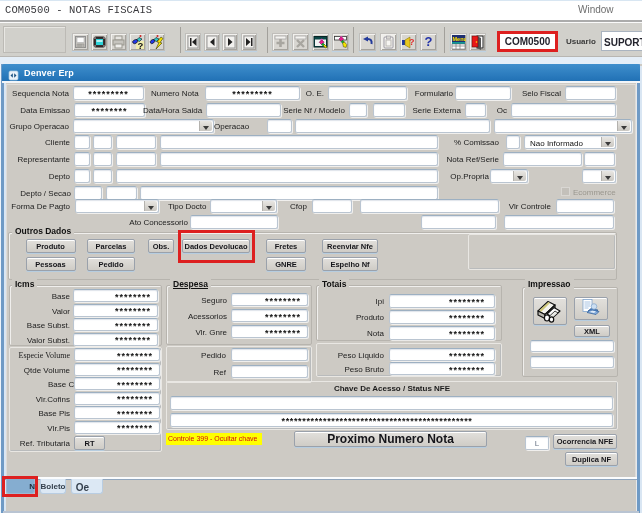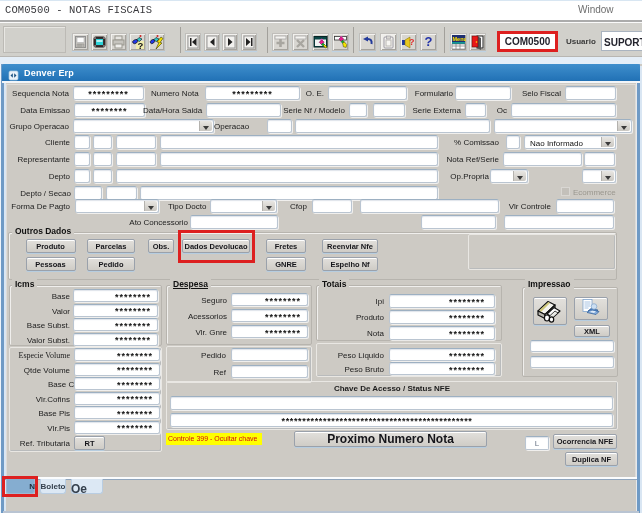--- a/index.html
+++ b/index.html
@@ -407,16 +407,16 @@
     <div class="abs" style="left:525px;top:439px;width:24px;text-align:center;font-size:8px;color:#6a7686;">L</div>
     <div class="btn" style="left:553px;top:434px;width:64px;height:15px;line-height:14px;">Ocorrencia NFE</div>
     <div class="btn" style="left:565px;top:452px;width:53px;height:14px;line-height:13px;">Duplica NF</div>
   </div>
   <div id="tabs">
     <div class="abs" style="left:6px;top:479px;width:29px;height:15px;background:#85add0;border:1px solid #9db8d2;border-top:none;border-radius:0 0 3px 3px;"></div>
     <div class="abs" style="left:6px;top:482px;width:29px;text-align:center;font-size:8px;font-weight:bold;color:#1d2b3a;margin-left:13px;">Nf</div>
     <div class="abs" style="left:40px;top:479px;width:26px;height:15px;background:#dce8f4;border:1px solid #b9cde2;border-top:none;border-radius:0 0 3px 3px;"></div>
     <div class="abs" style="left:40px;top:482px;width:26px;text-align:center;font-size:8px;font-weight:bold;color:#35404d;">Boleto</div>
     <div class="abs" style="left:71px;top:479px;width:32px;height:15px;background:#dce8f4;border:1px solid #b9cde2;border-top:none;border-radius:0 0 3px 3px;"></div>
-    <div class="abs" style="left:71px;top:482px;width:23px;font-size:12px;font-weight:bold;color:#35404d;">Oe</div>
+    <div class="abs" style="left:71px;top:482px;width:23px;text-align:center;font-size:10px;font-weight:bold;color:#35404d;">Oe</div>
     <div class="abs" style="left:2px;top:476px;width:36px;height:21px;border:3.5px solid #dd2020;"></div>
   </div>
 </div>
 
 </body></html>

